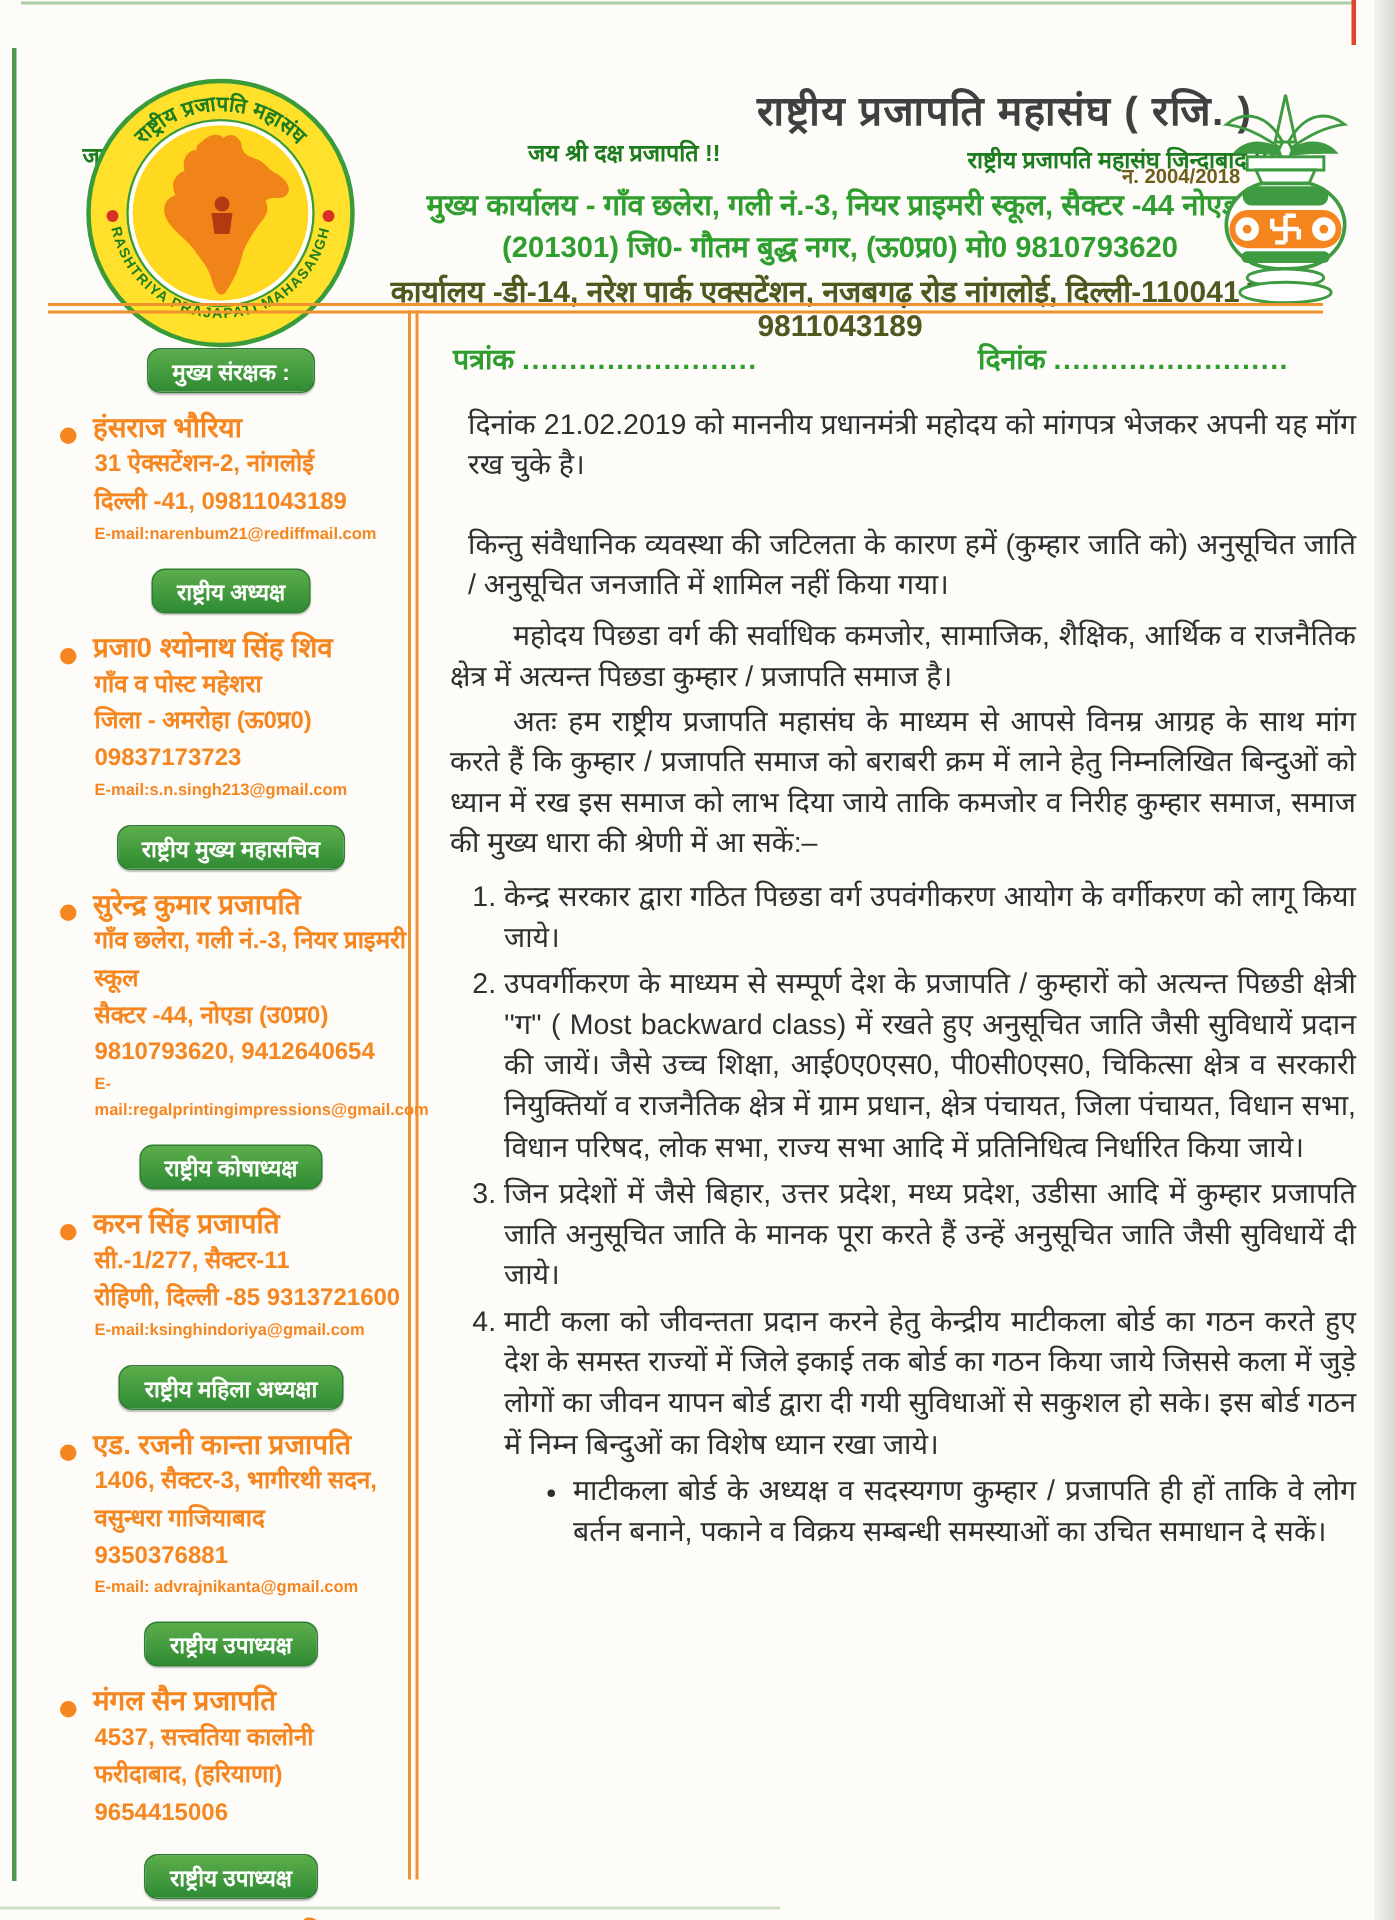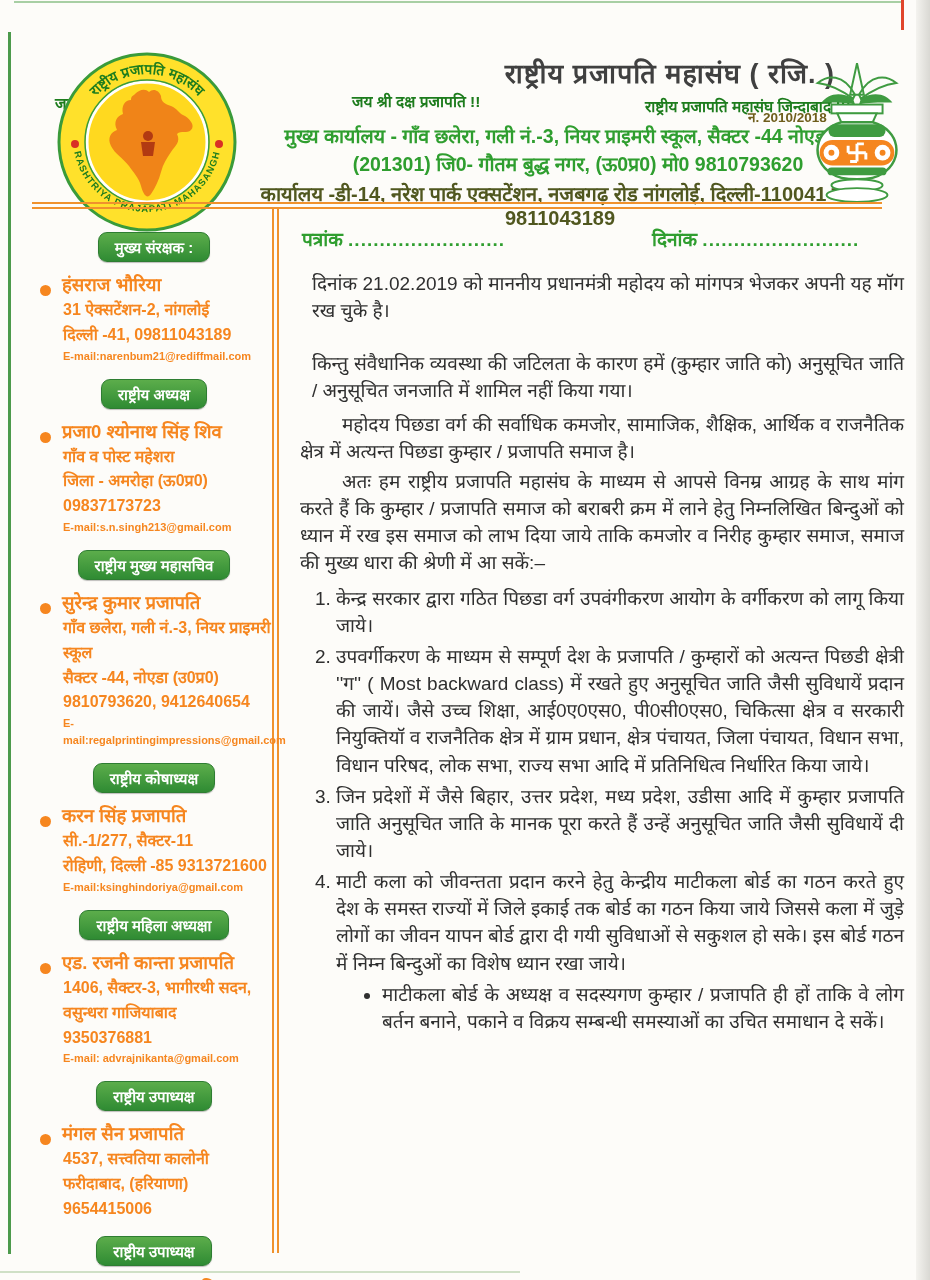--- a/index.html
+++ b/index.html
@@ -17,21 +17,21 @@
   
   .slogan{position:absolute;font-weight:bold;color:#1d7c1d;font-size:15.5px;white-space:nowrap;}
   .slogan.s1{left:55px;top:92px;}
   .slogan.s2{left:352px;top:90px;}
   .slogan.s3{left:645px;top:95px;}
   .org-title{position:absolute;left:205px;top:54px;width:630px;text-align:right;
     color:#404040;font-size:27px;font-weight:bold;letter-spacing:1px;white-space:nowrap;}
   .reg-no{position:absolute;left:748px;top:108px;font-size:13.5px;font-weight:bold;color:#6e5d1b;}
   .addr1{position:absolute;left:225px;top:122px;width:670px;text-align:center;
     color:#2f9e2f;font-weight:bold;font-size:19.5px;white-space:nowrap;}
-  .addr2{position:absolute;left:243px;top:150px;width:670px;text-align:center;
+  .addr2{position:absolute;left:225px;top:150px;width:670px;text-align:center;
     color:#2f9e2f;font-weight:bold;font-size:19.5px;}
   .addr3{position:absolute;left:235px;top:180px;width:650px;text-align:center;
     color:#50571f;font-weight:bold;font-size:20px;}
   .logo-wrap{position:absolute;left:55px;top:50px;width:184px;height:184px;}
   .kalash-wrap{position:absolute;left:798px;top:60px;width:118px;height:152px;}
 
   
   .header-divider{position:absolute;left:32px;top:202px;width:850px;height:3px;
     border-top:2px solid #f0922d;border-bottom:2px solid #f0922d;}
   .sidebar-divider{position:absolute;left:272px;top:207px;height:1046px;width:3px;
@@ -103,21 +103,21 @@
       <text font-size="14" font-weight="bold" fill="#1e7d1e">
         <textPath href="#arcTop" startOffset="50%" text-anchor="middle">राष्ट्रीय प्रजापति महासंघ</textPath>
       </text>
       <text font-size="9.5" font-weight="bold" fill="#1e7d1e" letter-spacing="1">
         <textPath href="#arcBottom" startOffset="50%" text-anchor="middle">RASHTRIYA PRAJAPATI MAHASANGH</textPath>
       </text>
     </svg>
   </div>
 
   <div class="org-title">राष्ट्रीय प्रजापति महासंघ ( रजि. )</div>
-  <div class="reg-no">न. 2010/2018</div>
+  <div class="reg-no">न. 2004/2018</div>
   <div class="addr1">मुख्य कार्यालय - गाँव छलेरा, गली नं.-3, नियर प्राइमरी स्कूल, सैक्टर -44 नोएडा,</div>
   <div class="addr2">(201301) जि0- गौतम बुद्ध नगर, (ऊ0प्र0) मो0 9810793620</div>
   <div class="addr3">कार्यालय -डी-14, नरेश पार्क एक्सटेंशन, नजबगढ़ रोड नांगलोई, दिल्ली-110041 मो० 9811043189</div>
 
   <div class="kalash-wrap">
     <svg width="118" height="152" viewBox="0 0 120 152">
       <polygon points="60,2 67,34 53,34" fill="none" stroke="#3f9b41" stroke-width="2"></polygon>
       <path d="M58,34 C46,12 30,14 20,22 C36,24 48,32 56,38 Z" fill="none" stroke="#3f9b41" stroke-width="2"></path>
       <path d="M62,34 C74,12 90,14 100,22 C84,24 72,32 64,38 Z" fill="none" stroke="#3f9b41" stroke-width="2"></path>
       <path d="M56,38 C42,30 30,34 24,42 C38,42 50,42 58,44 Z" fill="#3f9b41"></path>

